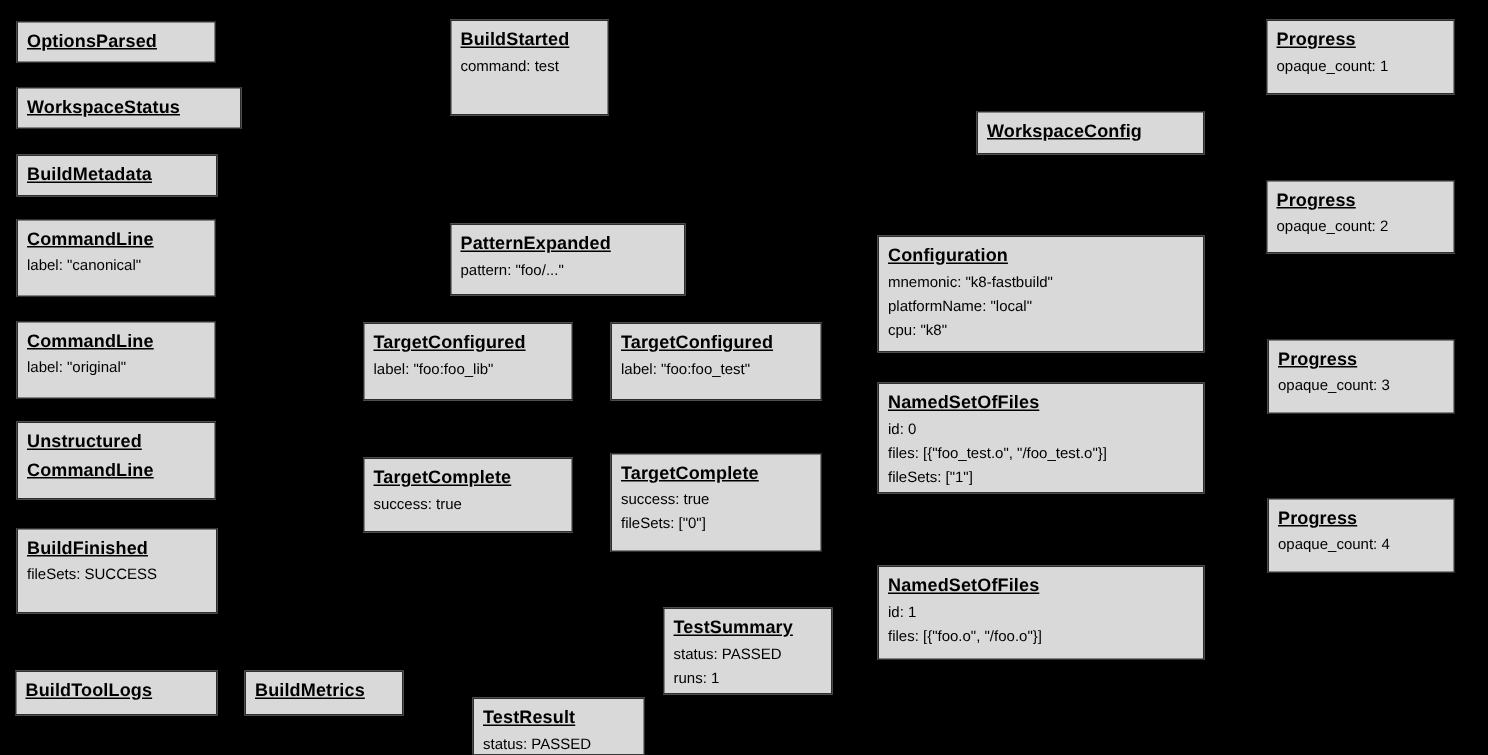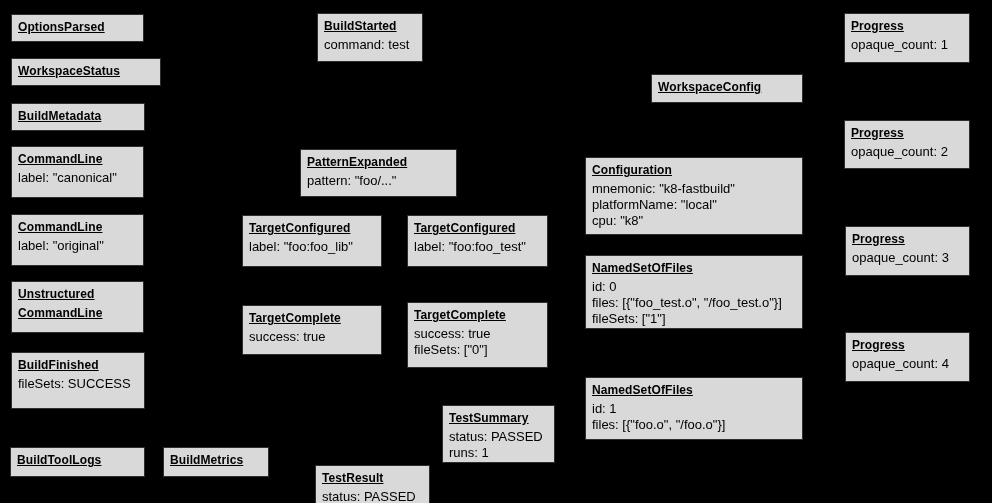--- a/index.html
+++ b/index.html
@@ -23,21 +23,21 @@
   .event-title {
     font-weight: bold;
     font-size: 12px;
     line-height: 19px;
     text-decoration: underline;
     white-space: pre-line;
     letter-spacing: 0.1px;
   }
   .event-lines { margin-top: 1px; }
   .line {
-    font-size: 13px;
+    font-size: 10px;
     line-height: 16px;
     white-space: pre;
   }
 </style>
 </head>
 <body>
 
 <div id="stage" style="--bg: #000000; --box-fill: #d9d9d9; --box-border: #2e2e2e; --text: #000000;">
     <div class="event-box" style="left: 11px; top: 14px; width: 133px; height: 28px;">
     <div class="event-title">OptionsParsed</div>
@@ -75,21 +75,21 @@
       </div>
   </div>
     <div class="event-box" style="left: 10px; top: 447px; width: 135px; height: 30px;">
     <div class="event-title">BuildToolLogs</div>
     <div class="event-lines"></div>
   </div>
     <div class="event-box" style="left: 163px; top: 447px; width: 106px; height: 30px;">
     <div class="event-title">BuildMetrics</div>
     <div class="event-lines"></div>
   </div>
-    <div class="event-box" style="left: 317px; top: 13px; width: 106px; height: 49px;">
+    <div class="event-box" style="left: 300px; top: 13px; width: 106px; height: 64px;">
     <div class="event-title">BuildStarted</div>
     <div class="event-lines">
         <div class="line">command: test</div>
       </div>
   </div>
     <div class="event-box" style="left: 300px; top: 115px; width: 157px; height: 48px; margin-top: 34px;">
     <div class="event-title">PatternExpanded</div>
     <div class="event-lines">
         <div class="line">pattern: "foo/..."</div>
       </div>

